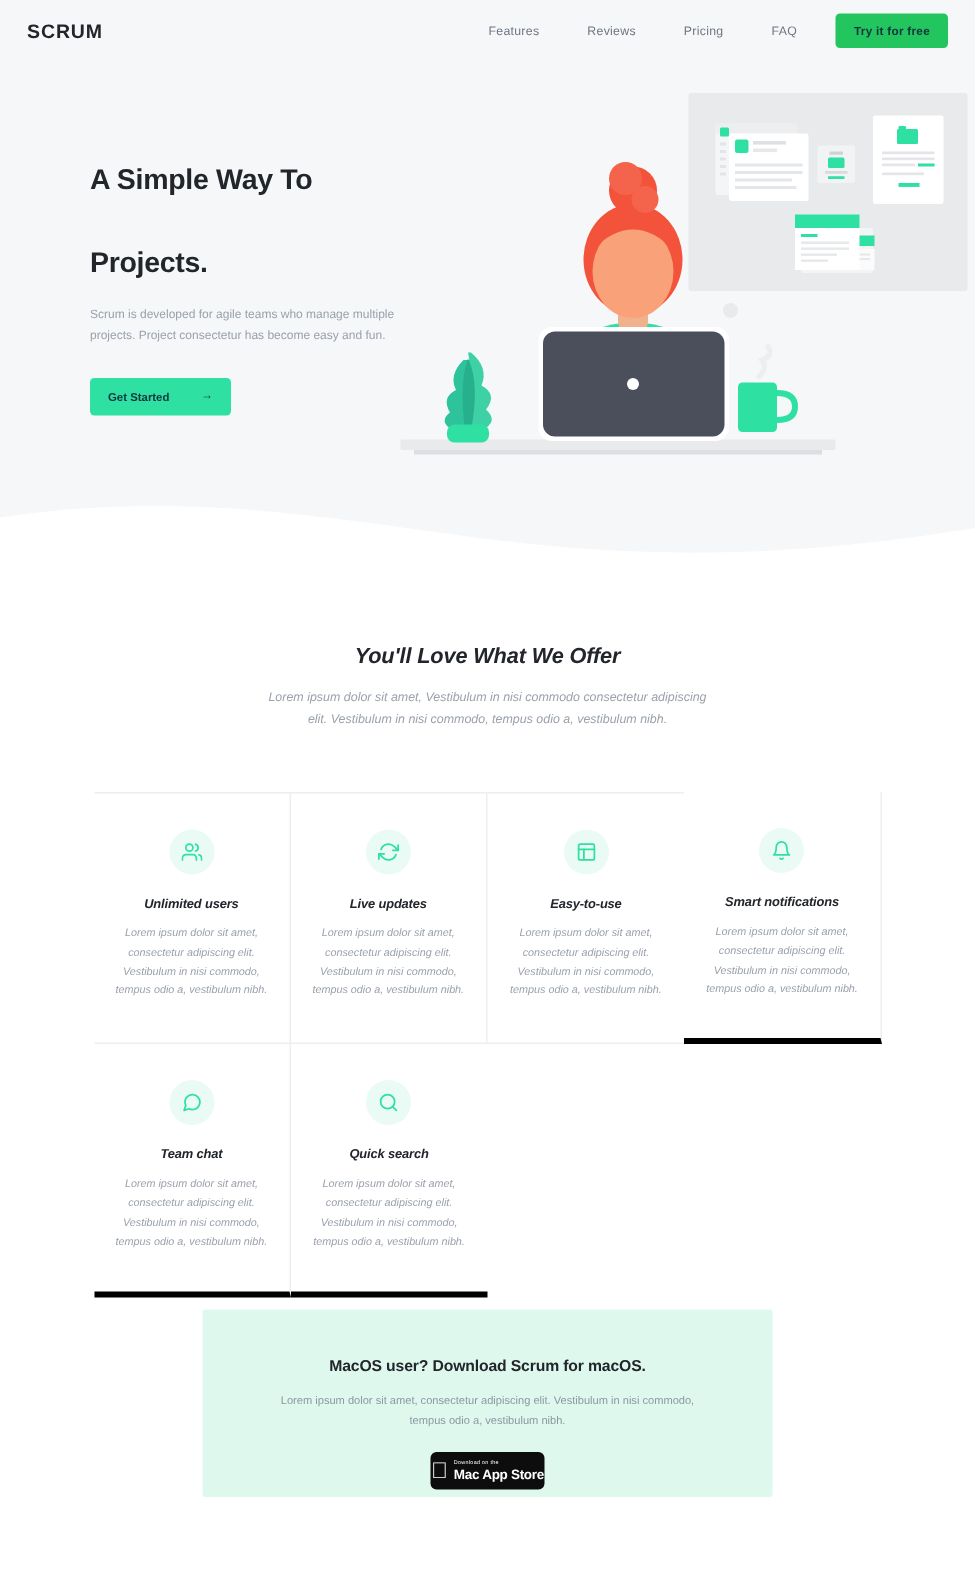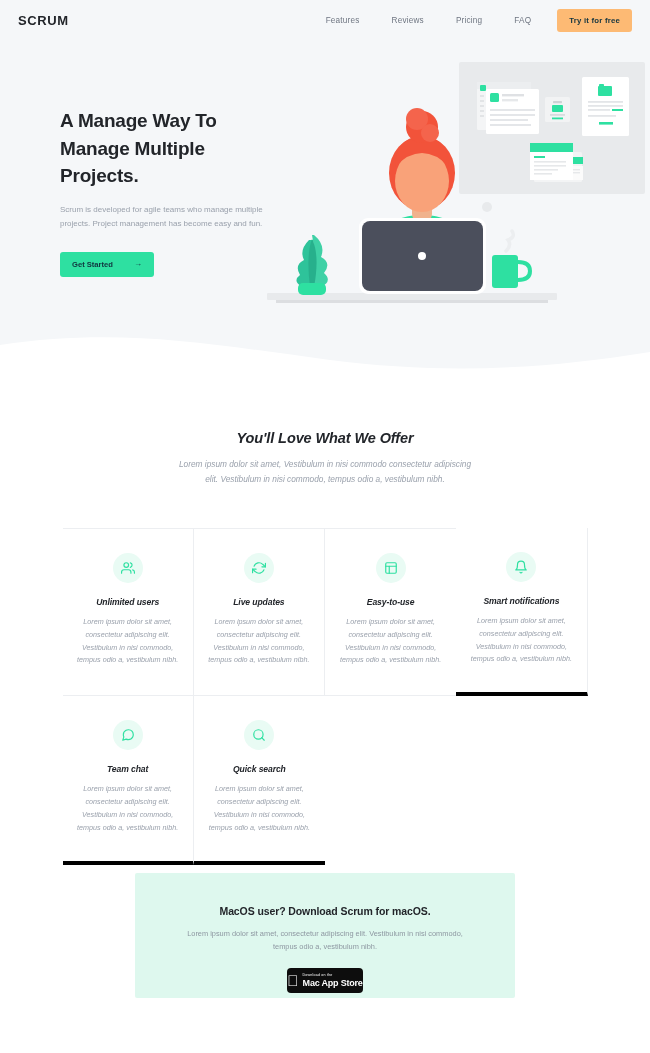--- a/index.html
+++ b/index.html
@@ -32,21 +32,21 @@
   .logo {
     font-size: 13px; font-weight: bold; letter-spacing: 0.6px;
     color: #22252a;
   }
   .nav-links { margin-left: auto; display: flex; align-items: center; gap: 0; }
   .nav-link {
     font-size: 8.2px; color: #6f7682; padding: 0 16px;
     text-decoration: none; letter-spacing: .2px;
   }
   .nav-cta {
-    background: #fdba74; color: #13343f;
+    background: #22c55e; color: #13343f;
     font-size: 7.8px; font-weight: bold;
     border: none; border-radius: 3px;
     padding: 7px 12px; margin-left: 10px;
     cursor: pointer; letter-spacing: .2px;
   }
 
   
   .hero-copy { position: absolute; left: 60px; top: 107px; width: 210px; z-index: 10; }
   .hero-title {
     font-size: 19px; font-weight: bold; color: #22252a;
@@ -139,25 +139,25 @@
       <a class="nav-link" href="#">Features</a>
       <a class="nav-link" href="#">Reviews</a>
       <a class="nav-link" href="#">Pricing</a>
       <a class="nav-link" href="#">FAQ</a>
       <button class="nav-cta">Try it for free</button>
     </nav>
   </div>
 
   <div class="hero-copy">
     <h1 class="hero-title">
-      <span>A Manage Way To</span><br>
-      <span>Manage Multiple</span><br>
+      <span>A Simple Way To</span><br>
+      <br>
       <span>Projects.</span>
     </h1>
-    <p class="hero-sub">Scrum is developed for agile teams who manage multiple projects. Project management has become easy and fun.</p>
+    <p class="hero-sub">Scrum is developed for agile teams who manage multiple projects. Project consectetur has become easy and fun.</p>
     <button class="hero-btn">
       <span>Get Started</span>
       <span class="arrow">→</span>
     </button>
   </div>
 
   <svg class="hero-art" viewBox="0 0 385 262">
 
     <g>
       <rect x="197" y="7" width="186" height="132" rx="2" fill="#e8eaec"></rect>

